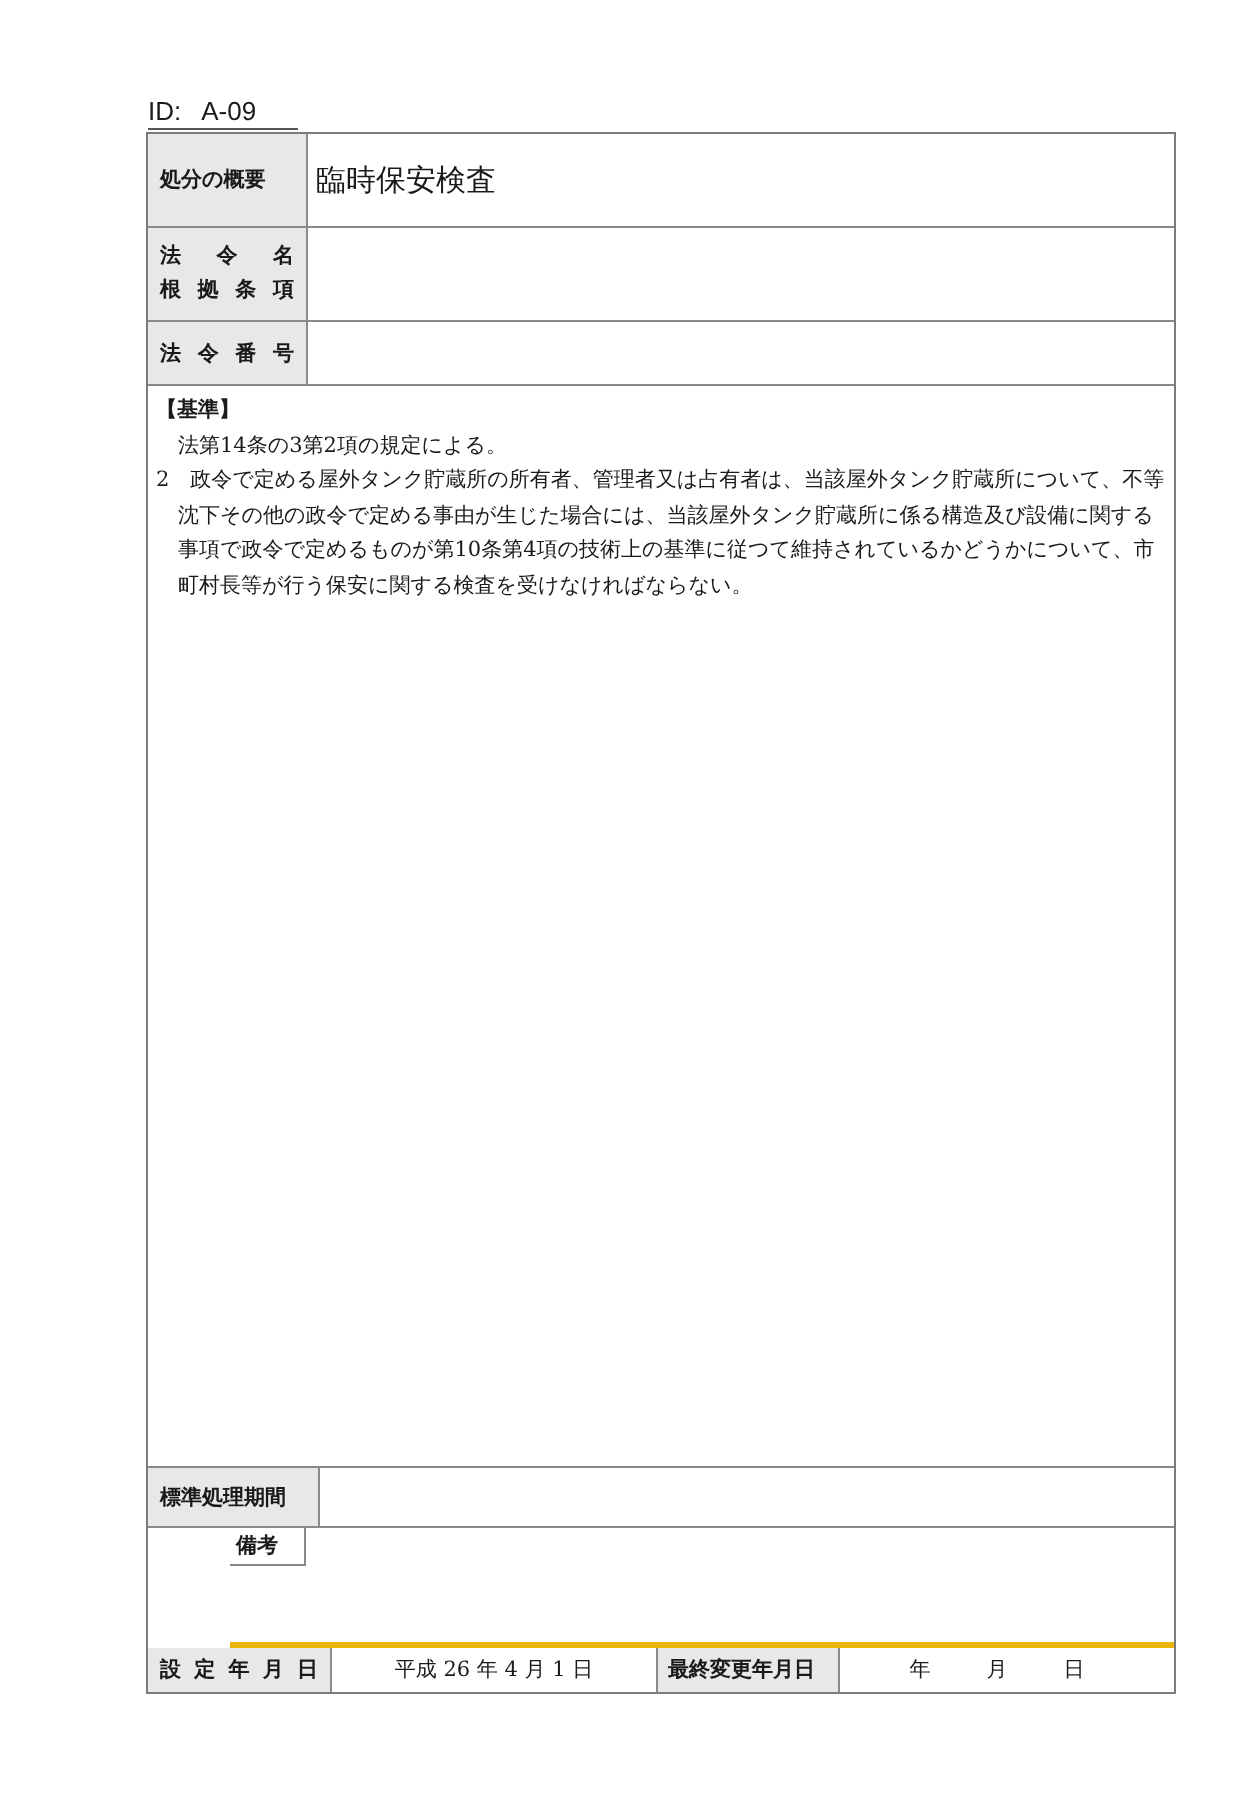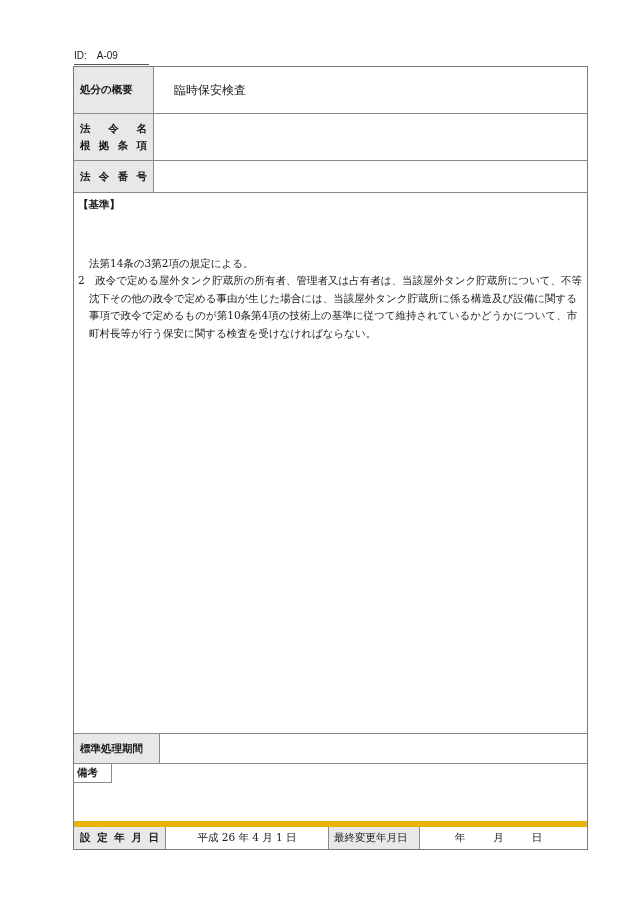--- a/index.html
+++ b/index.html
@@ -1,40 +1,40 @@
 <!DOCTYPE html>
 <html><head>
   <meta charset="utf-8">
   <style>
     html, body { margin: 0; padding: 0; background: #ffffff; }
     body { width: 630px; height: 903px; position: relative; font-family: "DejaVu Serif", serif; color: #1a1a1a; }
-    .id-line { position: absolute; left: 74px; top: 48px; font-family: "Liberation Sans", sans-serif; font-size: 10px; border-bottom: 1px solid #555; width: 75px; line-height: 16px; }
+    .id-line { position: absolute; left: 74px; top: 48px; font-family: "Liberation Sans", sans-serif; font-size: 13px; border-bottom: 1px solid #555; width: 75px; line-height: 16px; }
     .id-line .id-val { margin-left: 10px; }
     .sheet { position: absolute; left: 73px; top: 66px; width: 515px; border: 1px solid #7a7a7a; box-sizing: border-box; }
     .row { display: flex; border-bottom: 1px solid #8a8a8a; box-sizing: border-box; }
     .label { width: 80px; flex: 0 0 80px; background: #e8e8e8; border-right: 1px solid #8a8a8a; box-sizing: border-box; font-family: Liberation Sans, sans-serif; font-weight: bold; font-size: 10.5px; display: flex; align-items: center; padding-left: 6px; }
-    .value { flex: 1; display: flex; align-items: center; padding-left: 20px; font-size: 12px; }
+    .value { flex: 1; display: flex; align-items: center; padding-left: 4px; font-size: 15px; }
     .r1 { height: 47px; }
     .r2 { height: 47px; }
     .r3 { height: 32px; }
     .label.spread { letter-spacing: 0; flex-direction: column; align-items: stretch; justify-content: center; padding: 0 6px; }
     .spread-line { display: flex; justify-content: space-between; line-height: 17px; }
     .label.even { justify-content: space-between; padding: 0 6px; }
     .body { height: 541px; border-bottom: 1px solid #8a8a8a; padding: 4px 4px 0 4px; box-sizing: border-box; font-size: 10.5px; line-height: 17.5px; }
-    .body .heading { font-family: Liberation Mono, monospace; font-weight: bold; }
-    .body .indent1 { padding-left: 11px; margin-top: 40px; }
+    .body .heading { font-family: Liberation Sans, sans-serif; font-weight: bold; }
+    .body .indent1 { padding-left: 11px; }
     .body .para { padding-left: 11px; text-indent: -11px; }
     .r5 { height: 30px; }
     .r5 .label { width: 86px; flex: 0 0 86px; }
-    .remarks { height: 57px; border-bottom: 6px solid #eab308; position: relative; }
+    .remarks { height: 57px; border-bottom: 3px solid #eab308; position: relative; margin-left: 41px; }
     .remarks-label { position: absolute; left: 0; top: 0; width: 38px; height: 19px; background: #fff; border-right: 1px solid #8a8a8a; border-bottom: 1px solid #8a8a8a; font-family: "DejaVu Sans", sans-serif; font-weight: bold; font-size: 10.5px; display: flex; align-items: center; padding-left: 3px; box-sizing: border-box; }
     .r7 { height: 22px; border-bottom: none; }
     .r7 .label { width: 92px; flex: 0 0 92px; }
     .r7 .date-val { width: 163px; flex: 0 0 163px; justify-content: center; padding: 0; border-right: 1px solid #8a8a8a; box-sizing: border-box; font-size: 10.5px; }
-    .r7 .label2 { width: 91px; flex: 0 0 91px; background: #e8e8e8; border-right: 1px solid #8a8a8a; box-sizing: border-box; font-family: "DejaVu Sans", sans-serif; font-weight: normal; font-size: 10.5px; display: flex; align-items: center; padding-left: 5px; }
+    .r7 .label2 { width: 91px; flex: 0 0 91px; background: #e8e8e8; border-right: 1px solid #8a8a8a; box-sizing: border-box; font-family: "DejaVu Sans", sans-serif; font-weight: bold; font-size: 10.5px; display: flex; align-items: center; padding-left: 5px; }
     .r7 .last-val { flex: 1; display: flex; align-items: center; justify-content: center; gap: 28px; font-size: 10.5px; padding-right: 10px; }
   </style>
 </head>
 <body>
 
 <div class="id-line">
   <span>ID:</span><span class="id-val">A-09</span>
 </div>
 
 <div class="sheet">

